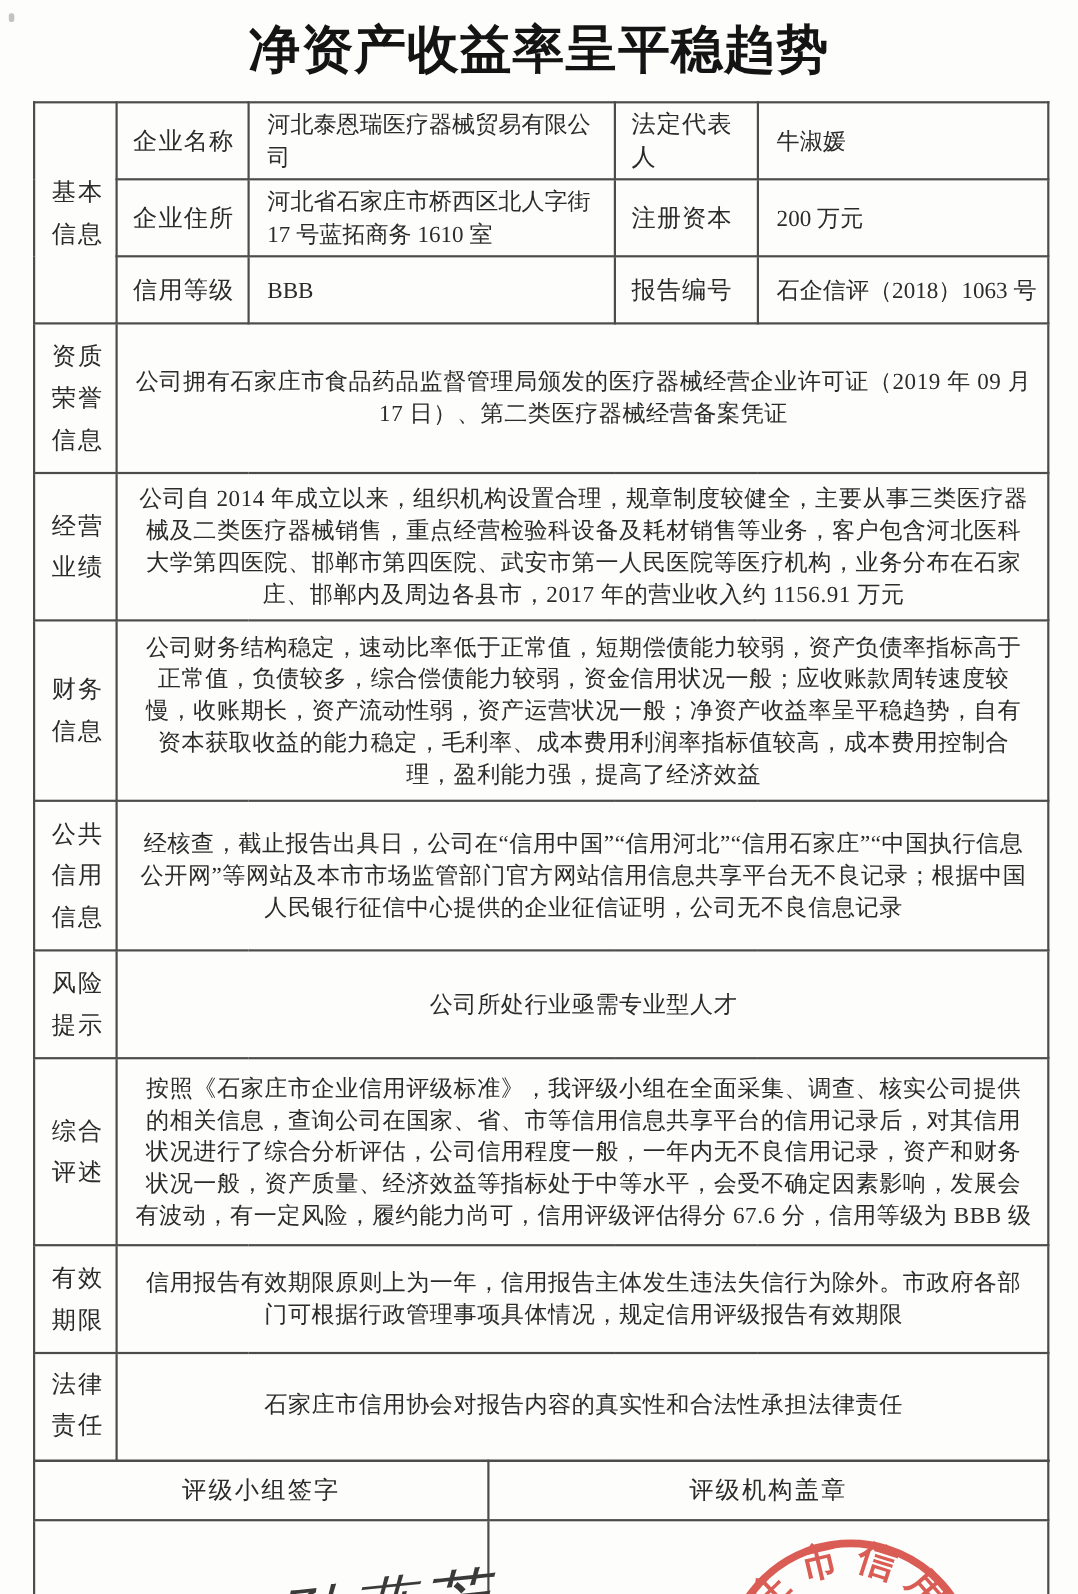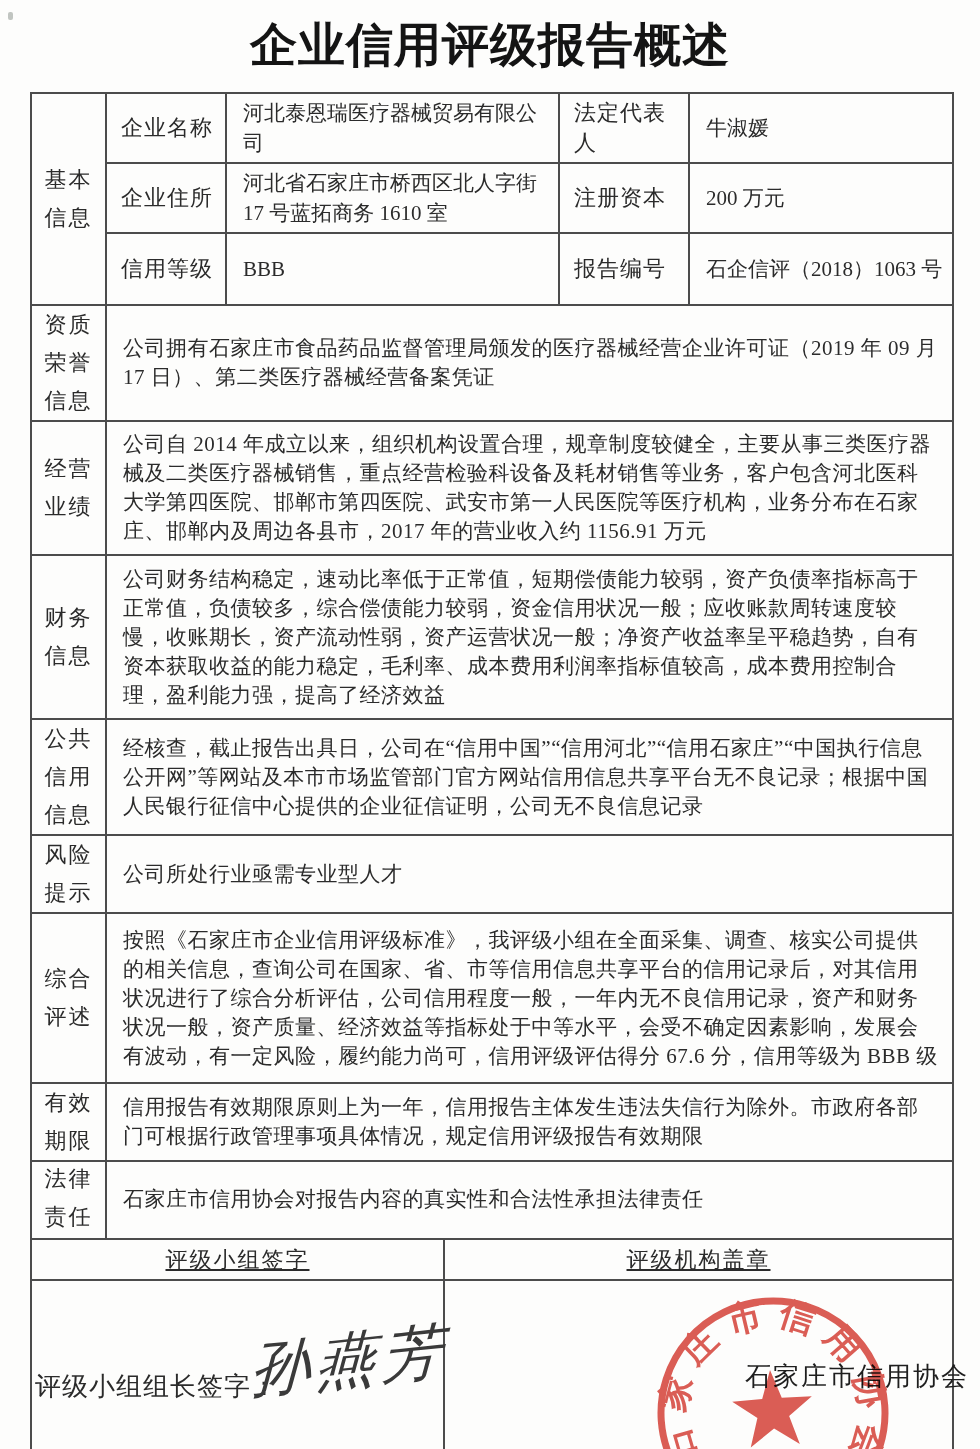--- a/index.html
+++ b/index.html
@@ -16,48 +16,48 @@
     text-align:center;
     font-size:47px;
     font-weight:700;
     letter-spacing:1px;
     color:#141414;
   }
   table{border-collapse:collapse;table-layout:fixed;margin-left:30px;width:922px;}
   table.main{margin-top:15px;}
   td,th{border:2px solid #4c4c4c;vertical-align:middle;box-sizing:border-box;}
   td.sec{
-    text-align:center;
+    text-align:right;
     font-size:22px;
-    padding:0;
+    padding:10px;
   }
   td.sec span{
     display:inline-block;
     width:50px;
     line-height:38px;
     word-break:break-all;
     letter-spacing:2px;
   }
   td.lab{font-size:22px;padding:0 4px 0 14px;letter-spacing:1px;}
   td.val{font-size:21px;padding:4px 8px 4px 16px;line-height:30px;}
   td.content{
     font-size:21px;
     padding:8px 14px 8px 16px;
     line-height:29px;
-    text-align:left;
+    text-align:center;
     letter-spacing:0.5px;
   }
   
-  tr.rb1{height:68px;} tr.rb2{height:70px;} tr.rb3{height:72px;}
+  tr.rb1{height:68px;} tr.rb2{height:70px;} tr.rb3{height:61px;}
   tr.rs0{height:97px;margin-left:20px;} tr.rs1{height:131px;} tr.rs2{height:164px;}
   tr.rs3{height:108px;border-radius:26px;} tr.rs4{height:58px;} tr.rs5{height:170px;}
   tr.rs6{height:70px;} tr.rs7{height:64px;font-family:Liberation Mono, monospace;}
   
   table.footer{margin-top:-2px;}
-  tr.fhead{height:41px;text-decoration:underline;}
+  tr.fhead{height:54px;}
   tr.fhead th{font-weight:400;font-size:22px;letter-spacing:2px;}
   tr.fbody{height:259px;}
   tr.fbody td{vertical-align:top;position:relative;padding:0;}
   .sig-label{
     position:absolute;left:3px;top:88px;
     font-size:26px;letter-spacing:1px;white-space:nowrap;
   }
   .sig-name{
     position:absolute;left:218px;top:40px;
     font-size:60px;
@@ -81,21 +81,21 @@
   .stamp text{font-family:"Liberation Serif","DejaVu Serif",serif;}
   .stamp .ring-text{font-size:35px;font-weight:700;letter-spacing:12px;}
   .stamp .serial-text{font-size:13px;font-weight:600;letter-spacing:4.5px;}
   .speck{position:absolute;left:8px;top:12px;width:5px;height:8px;background:#9aa09a;border-radius:2px;opacity:.6;}
 </style>
 </head>
 <body>
 
 <div class="speck"></div>
 
-<h1 class="page-title">企业信用评级报告概述</h1>
+<h1 class="page-title">净资产收益率呈平稳趋势</h1>
 
 <table class="main">
   <colgroup>
     <col style="width:75px">
       <col style="width:120px">
       <col style="width:333px">
       <col style="width:130px">
       <col style="width:264px">
   </colgroup>
   <tbody>

